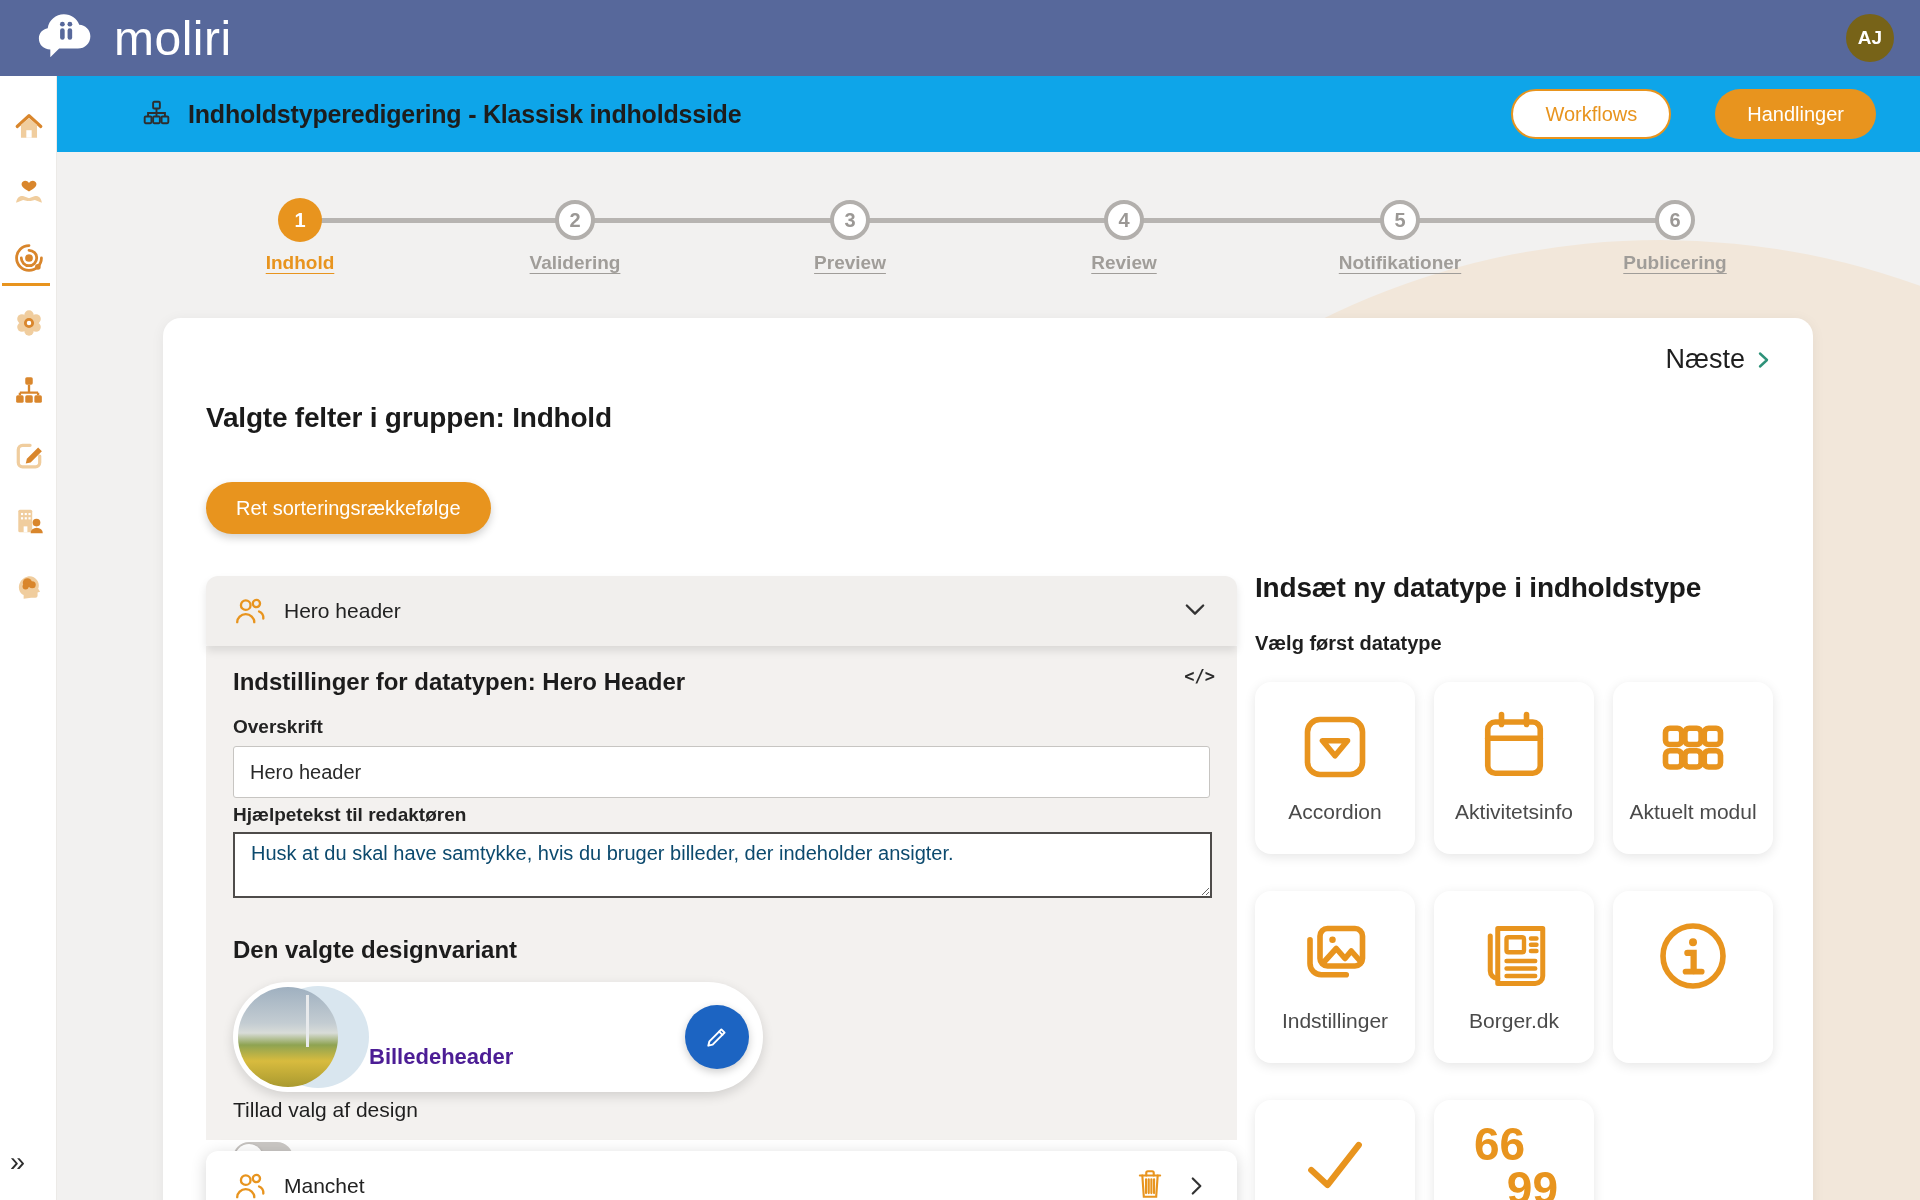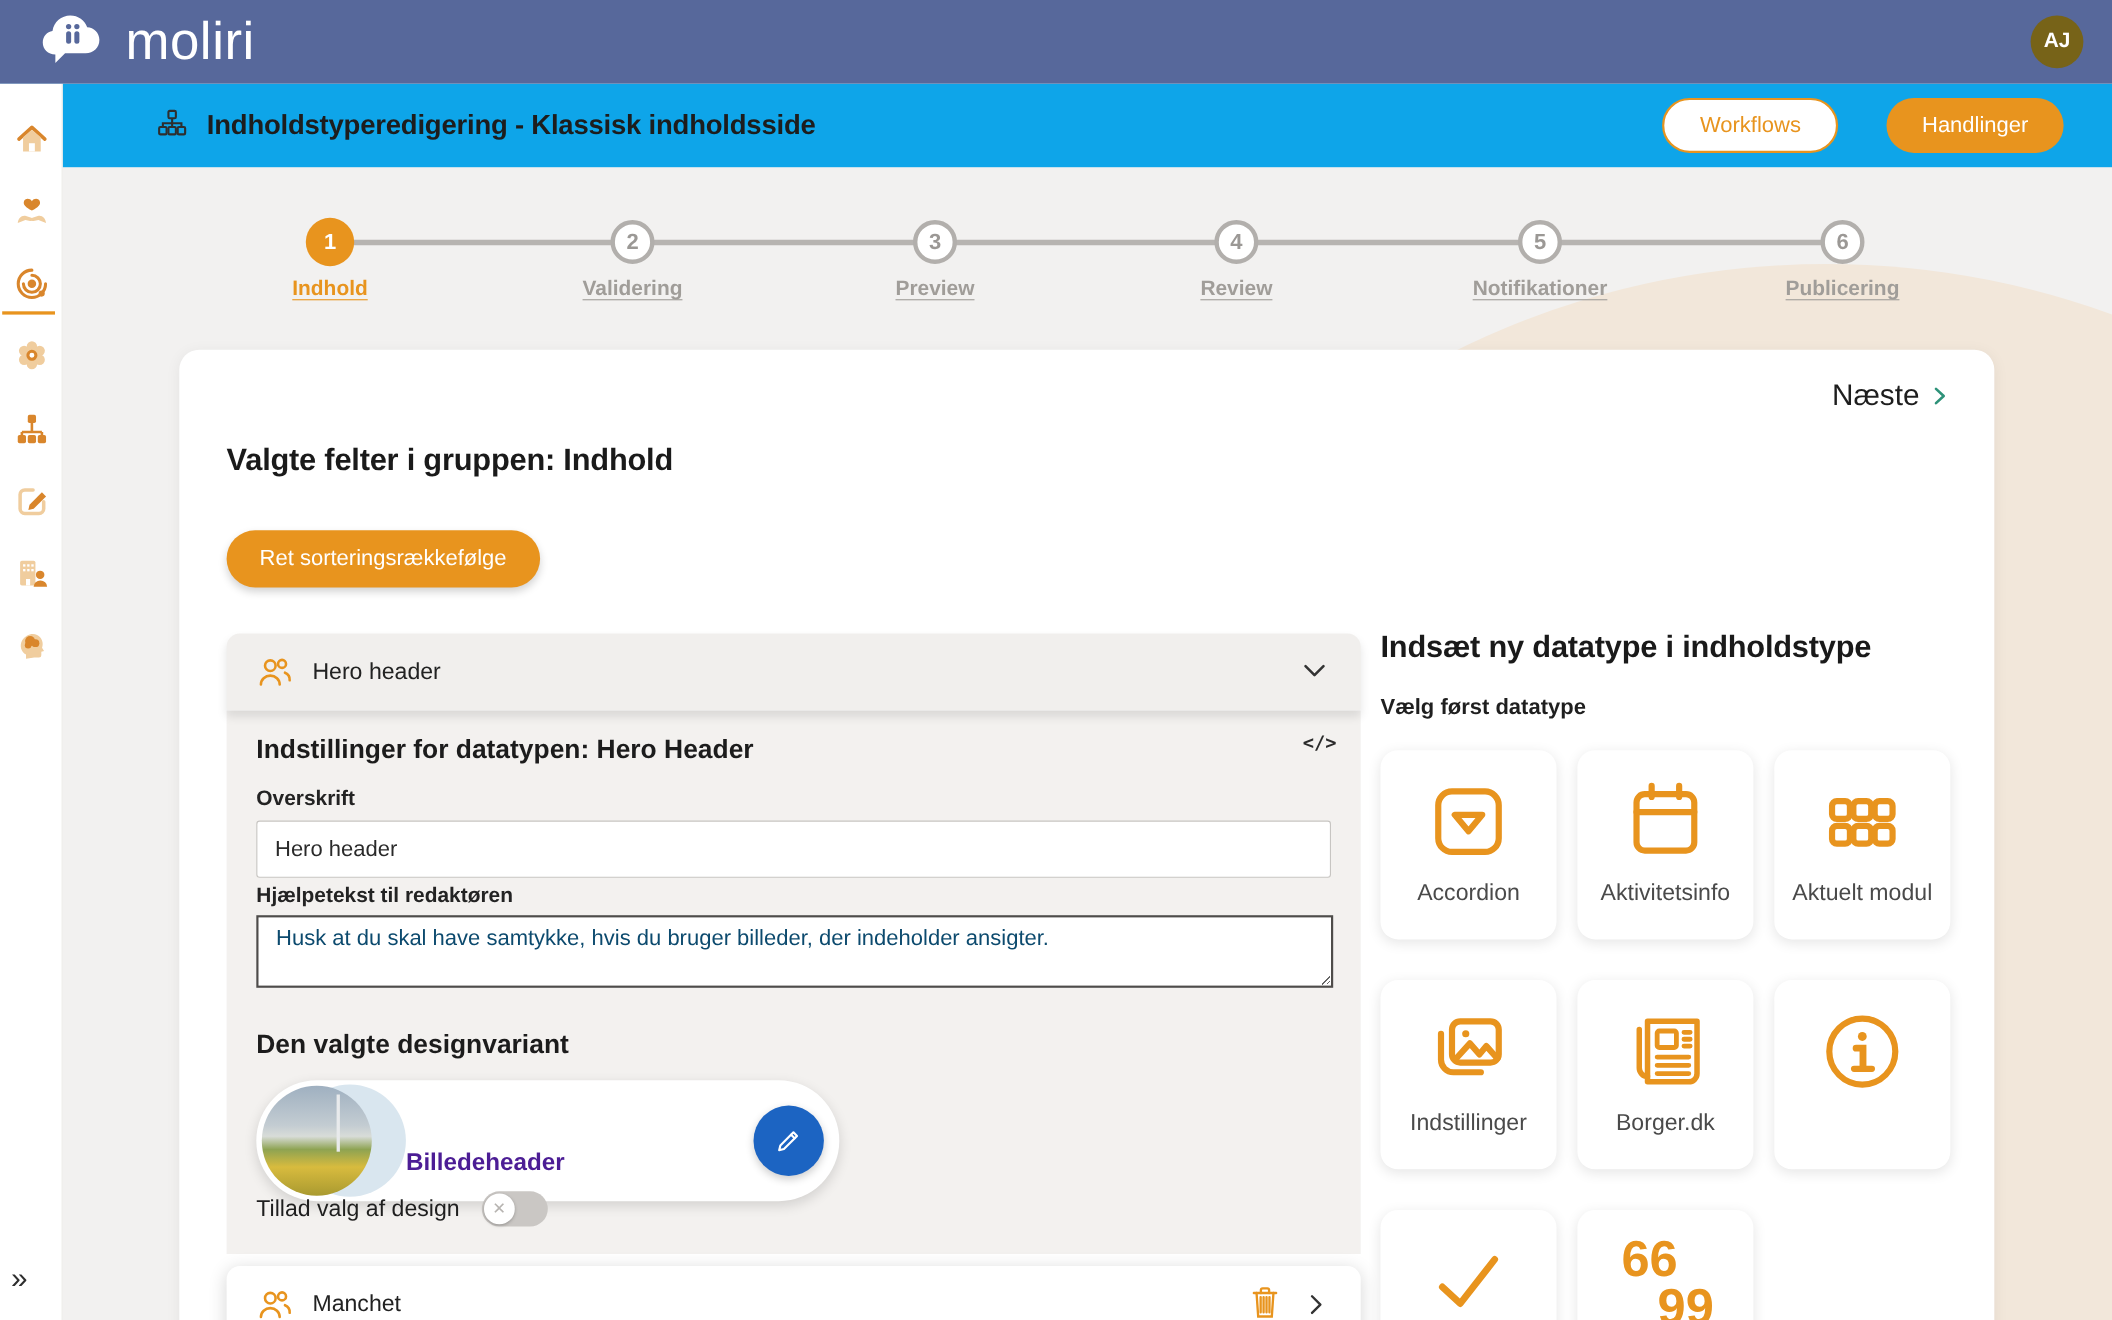--- a/index.html
+++ b/index.html
@@ -60,21 +60,21 @@
   .text-area { position:absolute; left:27px; top:186px; width:979px; height:66px; border:2px solid #4e4c4a; border-radius:0; background:#fff; font-size:20px; color:#0c4a6e; padding:8px 16px; font-family:"Liberation Sans",sans-serif; resize:both; }
   .design-heading { position:absolute; left:27px; top:290px; font-size:24px; font-weight:700; color:#1c1c1c; }
 
   .design-card { position:absolute; left:27px; top:336px; width:530px; height:110px; background:#fff; border-radius:60px; box-shadow:0 4px 12px rgba(0,0,0,0.14); }
   .photo-echo { position:absolute; left:34px; top:4px; width:102px; height:102px; border-radius:50%; background:#d9e6ef; }
   .photo { position:absolute; left:5px; top:5px; width:100px; height:100px; border-radius:50%; overflow:hidden; background:linear-gradient(180deg,#9fb0c0 0%,#c3ccd2 36%,#d8dcd8 46%,#8ea352 58%,#d8bb3e 74%,#a99a30 100%); }
   .pole { position:absolute; left:68px; top:8px; width:3px; height:52px; background:#e8eaec; }
   .design-name { position:absolute; left:136px; top:0; height:110px; display:flex; align-items:center; font-size:22px; font-weight:700; color:#4c1d95;margin-top:20px; }
   .edit-btn { position:absolute; right:14px; top:23px; width:64px; height:64px; border-radius:50%; background:#1C64C2; border:none; display:flex; align-items:center; justify-content:center; cursor:pointer; box-shadow:0 3px 8px rgba(0,0,0,0.2); }
 
-  .toggle-row { position:absolute; left:27px; top:437px; display:flex; align-items:center; gap:20px; }
+  .toggle-row { position:absolute; left:27px; top:452px; display:flex; gap:20px;flex-direction:column; }
   .toggle-label { font-size:21px; color:#1f1f1f; }
   .toggle { position:relative; width:60px; height:32px; border-radius:16px; background:#cac7c4; cursor:pointer; }
   .knob { position:absolute; left:2px; top:2px; width:28px; height:28px; border-radius:50%; background:#fff; box-shadow:0 1px 3px rgba(0,0,0,0.25); display:flex; align-items:center; justify-content:center; color:#b7b4b1; font-size:15px; }
 
   
   .panel-heading { position:absolute; left:1092px; top:254px; font-size:28px; font-weight:700; color:#1a1a1a; letter-spacing:-0.2px; }
   .panel-sub { position:absolute; left:1092px; top:314px; font-size:20px; font-weight:700; color:#1f1f1f; }
   .tiles { position:absolute; left:1092px; top:364px; display:grid; grid-template-columns:repeat(3,160px); gap:37px 19px; }
   .tile { width:160px; height:172px; background:#fff; border-radius:16px; box-shadow:0 3px 12px rgba(0,0,0,0.10); display:flex; flex-direction:column; align-items:center; padding-top:24px; cursor:pointer; }
   .tile-icon { height:82px; display:flex; align-items:center; justify-content:center; }

